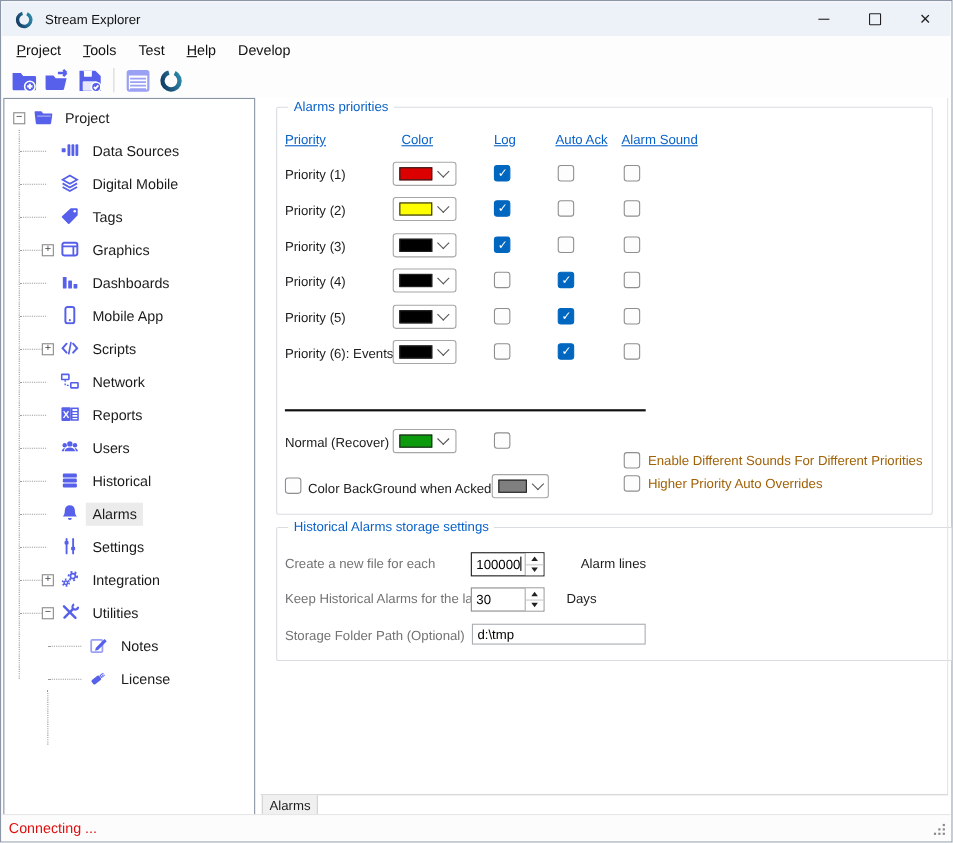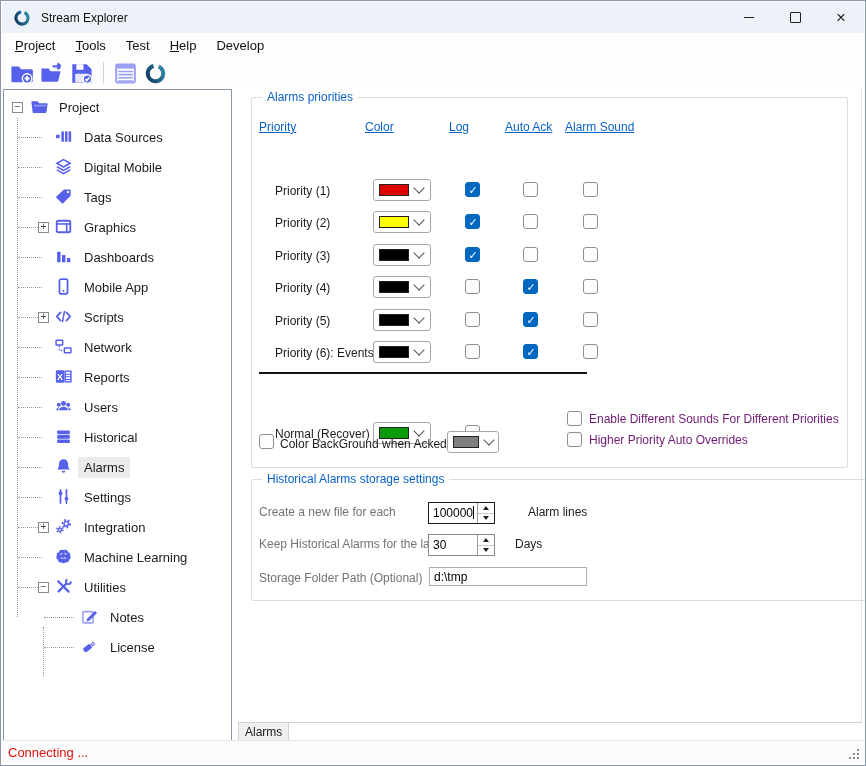--- a/index.html
+++ b/index.html
@@ -42,36 +42,36 @@
   .vline1{position:absolute;left:13px;top:28px;height:499px;border-left:1px dotted #9a9a9a;}
   .vline2{position:absolute;left:39px;top:537px;height:50px;border-left:1px dotted #9a9a9a;}
   
   .page{position:absolute;left:236px;top:88px;width:624px;height:633px;background:#fff;}
   .rborder{position:absolute;left:860px;top:88px;height:633px;border-left:1px solid #e4e4e4;}
   .group{position:absolute;border:1px solid #d9dce1;border-radius:2px;background:#fff;}
   .g1{left:14px;top:8px;width:595px;height:369px;}
   .g2{left:14px;top:390px;width:595px;height:120px;padding-left:40px;}
   .gtitle{position:absolute;top:-8px;left:10px;background:#fff;padding:0 5px;color:#0a62c9;font-size:12px;white-space:nowrap;}
   .phead{position:absolute;top:22px;font-size:12px;color:#0a62c9;text-decoration:underline;white-space:nowrap;}
-  .prow{position:absolute;left:16px;width:100%;height:24px;margin-top:32px;}
+  .prow{position:absolute;left:0;width:100%;height:24px;}
   .plabel{position:absolute;left:7px;top:5px;font-size:12px;color:#1c1c1c;white-space:nowrap;}
   .combo{position:absolute;width:58px;height:22px;box-sizing:border-box;border:1px solid #a6a6a6;border-radius:3px;background:#fff;
      display:flex;align-items:center;padding:0 5px;gap:6px;}
   .combo.small{width:52px;}
   .swatch{width:30px;height:12px;border:1px solid #222;box-sizing:border-box;flex:0 0 auto;}
   .combo.small .swatch{width:26px;}
   .chev{width:7px;height:7px;border-right:1.5px solid #555;border-bottom:1.5px solid #555;transform:rotate(45deg);margin-top:-4px;flex:0 0 auto;}
   .cbx{display:inline-block;width:15px;height:15px;box-sizing:border-box;border:1px solid #8f8f8f;border-radius:3px;background:#fdfdfd;position:relative;flex:0 0 auto;}
   .cbx.on{background:#0067c0;border-color:#0067c0;}
   .cbx.on::after{content:'✓';position:absolute;left:2.5px;top:0;color:#fff;font-size:11px;line-height:14px;}
   .abs{position:absolute;}
   .sep{position:absolute;left:7px;top:274px;width:328px;border-top:2px solid #111;}
   .sound-opts{position:absolute;left:315px;top:310px;}
   .sorow{display:flex;align-items:center;gap:7px;height:21px;}
-  .solabel{font-size:12px;color:#701a75;white-space:nowrap;}
+  .solabel{font-size:12px;color:#a16207;white-space:nowrap;}
   .cblabel{position:absolute;left:28px;top:339px;font-size:12px;color:#1c1c1c;}
   
   .hlabel{position:absolute;left:7px;font-size:12px;color:#737373;white-space:nowrap;}
   .hunit{position:absolute;left:263px;font-size:12px;color:#1c1c1c;white-space:nowrap;}
   .spin{position:absolute;left:176px;width:67px;height:22px;box-sizing:border-box;border:1px solid #8a8a8a;background:#fff;display:flex;}
   .spin.focused{border-color:#1b1b1b;}
   .sval{flex:1;font-size:12px;line-height:20px;padding-left:4px;color:#000;white-space:nowrap;overflow:hidden;}
   .caret{display:inline-block;width:1px;height:13px;background:#000;vertical-align:-2px;}
   .sbtns{width:16px;border-left:1px solid #9aa0a6;display:flex;flex-direction:column;}
   .sbtn{flex:1;display:flex;align-items:center;justify-content:center;background:#fff;}
@@ -322,30 +322,20 @@
           <svg viewBox="0 0 16 16">
             <circle cx="10.6" cy="5.4" r="2.1" fill="none" stroke="currentColor" stroke-width="1.4"></circle>
             <circle cx="10.6" cy="5.4" r="3.6" fill="none" stroke="currentColor" stroke-width="1.7" stroke-dasharray="1.7 1.9"></circle>
             <circle cx="4.6" cy="11" r="1.5" fill="none" stroke="currentColor" stroke-width="1.3"></circle>
             <circle cx="4.6" cy="11" r="2.8" fill="none" stroke="currentColor" stroke-width="1.5" stroke-dasharray="1.4 1.6"></circle>
           </svg>
         </span>
         <span class="tlabel">Integration</span>
       </div>
       <div class="tree-row lvl1">
-        <span class="ticon">
-          <svg viewBox="0 0 16 16">
-            <path fill="currentColor" d="M7.4 1.8c-1.7-.6-3.6.4-3.8 2.1C2 4.3 1.2 5.8 1.7 7.2c-.9 1.3-.4 3.1 1 3.8 0 1.7 1.6 2.9 3.2 2.5.6.9 1.9 1.2 2.8.7l-.1-12.4z"></path>
-            <path fill="currentColor" d="M8.6 1.8c1.7-.6 3.6.4 3.8 2.1 1.6.4 2.4 1.9 1.9 3.3.9 1.3.4 3.1-1 3.8 0 1.7-1.6 2.9-3.2 2.5-.4.6-1 .9-1.6.9l.1-12.6z"></path>
-            <path stroke="#fff" stroke-width="0.9" fill="none" d="M4.8 5.6c1 .3 1.8 0 2.1-.9M11.2 5.6c-1 .3-1.8 0-2.1-.9M5.4 9.6c.8-.4 2-.2 2.4.6M10.6 9.6c-.8-.4-2-.2-2.4.6"></path>
-          </svg>
-        </span>
-        <span class="tlabel">Machine Learning</span>
-      </div>
-      <div class="tree-row lvl1">
         <span class="expander">−</span>
         <span class="ticon">
           <svg viewBox="0 0 16 16">
             <path stroke="currentColor" stroke-width="2.1" stroke-linecap="round" d="M3 3l9.8 9.8"></path>
             <circle cx="12.6" cy="3.4" r="2.4" fill="none" stroke="currentColor" stroke-width="1.8" stroke-dasharray="10 5"></circle>
             <path stroke="currentColor" stroke-width="2.1" stroke-linecap="round" d="M10.6 5.4 3.4 12.6"></path>
           </svg>
         </span>
         <span class="tlabel">Utilities</span>
       </div>

